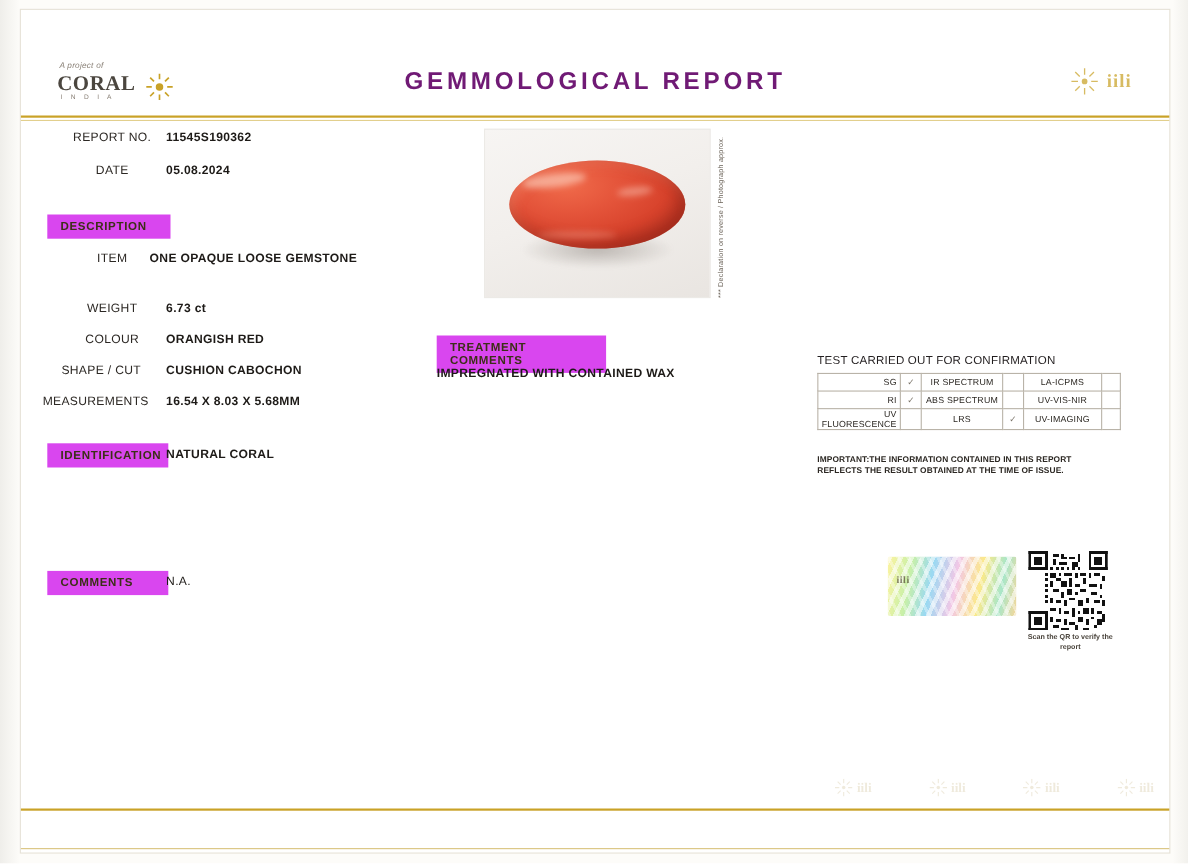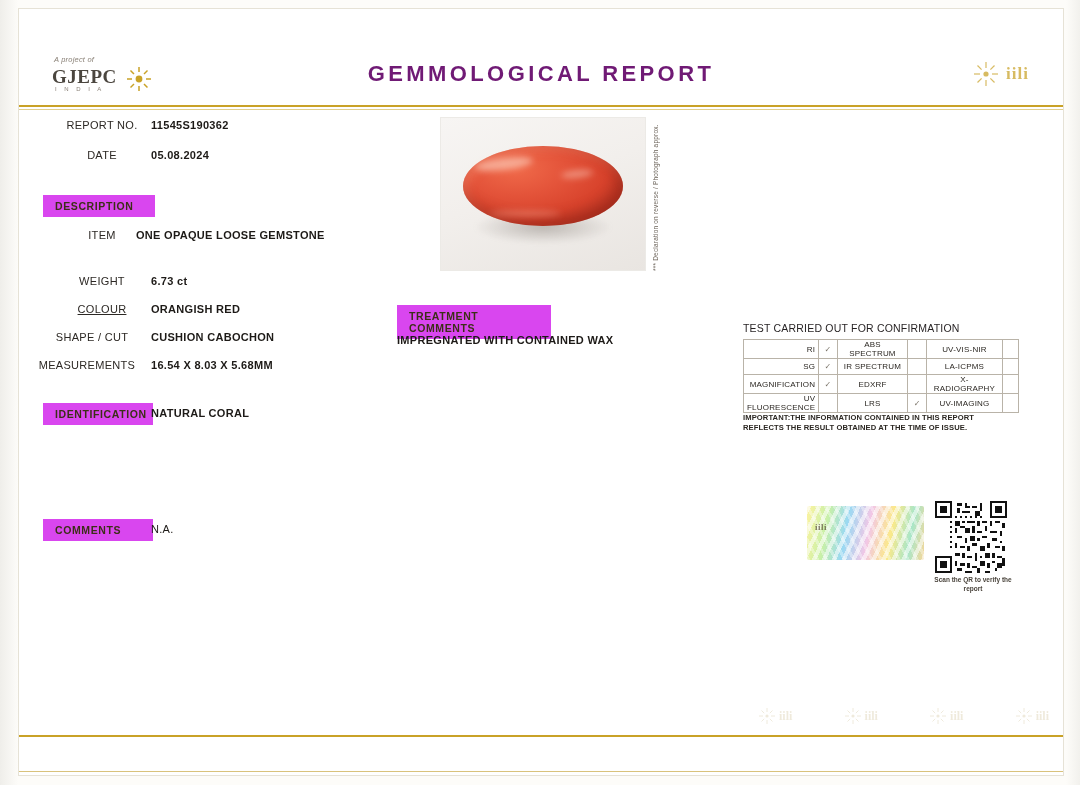--- a/index.html
+++ b/index.html
@@ -382,21 +382,21 @@
   <div class="scan-edge-left"></div>
   <div class="scan-edge-right"></div>
 
   <div class="card">
 
     <div class="header">
       <div class="gjepc-block">
         <div class="gjepc-tagline">A project of</div>
         <div class="gjepc-logo-row">
           <div>
-            <div class="gjepc-word">GJEPC</div>
+            <div class="gjepc-word">CORAL</div>
             <div class="gjepc-sub">I N D I A</div>
           </div>
           <div class="gjepc-burst">
             <svg width="28" height="28" viewBox="0 0 28 28" aria-hidden="true">
               <g fill="#c9a227">
                 <circle cx="14" cy="14" r="3.4"></circle>
                 <g stroke="#c9a227" stroke-width="1.5">
                   <line x1="14" y1="2" x2="14" y2="7"></line>
                   <line x1="14" y1="21" x2="14" y2="26"></line>
                   <line x1="2" y1="14" x2="7" y2="14"></line>
@@ -444,21 +444,21 @@
     <div class="field-value" style="left:132px; top:140px;">05.08.2024</div>
 
     <div class="tag" style="left:24px; top:186px; width:112px;">DESCRIPTION</div>
 
     <div class="field-label" style="left:33px; top:220px; width:100px;">ITEM</div>
     <div class="field-value" style="left:117px; top:220px;">ONE OPAQUE LOOSE GEMSTONE</div>
 
     <div class="field-label" style="left:33px; top:266px; width:100px;">WEIGHT</div>
     <div class="field-value" style="left:132px; top:266px;">6.73 ct</div>
 
-    <div class="field-label" style="left:33px; top:294px; width:100px;text-decoration:underline;">COLOUR</div>
+    <div class="field-label" style="left:33px; top:294px; width:100px;">COLOUR</div>
     <div class="field-value" style="left:132px; top:294px;">ORANGISH RED</div>
 
     <div class="field-label" style="left:13px; top:322px; width:120px;">SHAPE / CUT</div>
     <div class="field-value" style="left:132px; top:322px;">CUSHION CABOCHON</div>
 
     <div class="field-label" style="left:3px; top:350px; width:130px;">MEASUREMENTS</div>
     <div class="field-value" style="left:132px; top:350px;">16.54 X 8.03 X 5.68MM</div>
 
     <div class="tag" style="left:24px; top:394px; width:110px;">IDENTIFICATION</div>
     <div class="field-value" style="left:132px; top:398px;">NATURAL CORAL</div>
@@ -476,41 +476,33 @@
     </div>
     <div class="photo-note">*** Declaration on reverse / Photograph approx.</div>
 
     <div class="tag treatment-tag">TREATMENT COMMENTS</div>
     <div class="treatment-text">IMPREGNATED WITH CONTAINED WAX</div>
 
     <div class="test-title">TEST CARRIED OUT FOR CONFIRMATION</div>
     <table class="test-table">
       <tbody>
         <tr>
-          <td class="lbl">RI</td>
-          <td class="chk">✓</td>
-          <td class="nm">ABS SPECTRUM</td>
-          <td class="chk"></td>
-          <td class="nm">UV-VIS-NIR</td>
-          <td class="chk"></td>
-        </tr>
-        <tr>
           <td class="lbl">SG</td>
           <td class="chk">✓</td>
           <td class="nm">IR SPECTRUM</td>
           <td class="chk"></td>
           <td class="nm">LA-ICPMS</td>
           <td class="chk"></td>
         </tr>
         <tr>
-          <td class="lbl">MAGNIFICATION</td>
+          <td class="lbl">RI</td>
           <td class="chk">✓</td>
-          <td class="nm">EDXRF</td>
+          <td class="nm">ABS SPECTRUM</td>
           <td class="chk"></td>
-          <td class="nm">X-RADIOGRAPHY</td>
+          <td class="nm">UV-VIS-NIR</td>
           <td class="chk"></td>
         </tr>
         <tr>
           <td class="lbl">UV FLUORESCENCE</td>
           <td class="chk"></td>
           <td class="nm">LRS</td>
           <td class="chk">✓</td>
           <td class="nm">UV-IMAGING</td>
           <td class="chk"></td>
         </tr>

